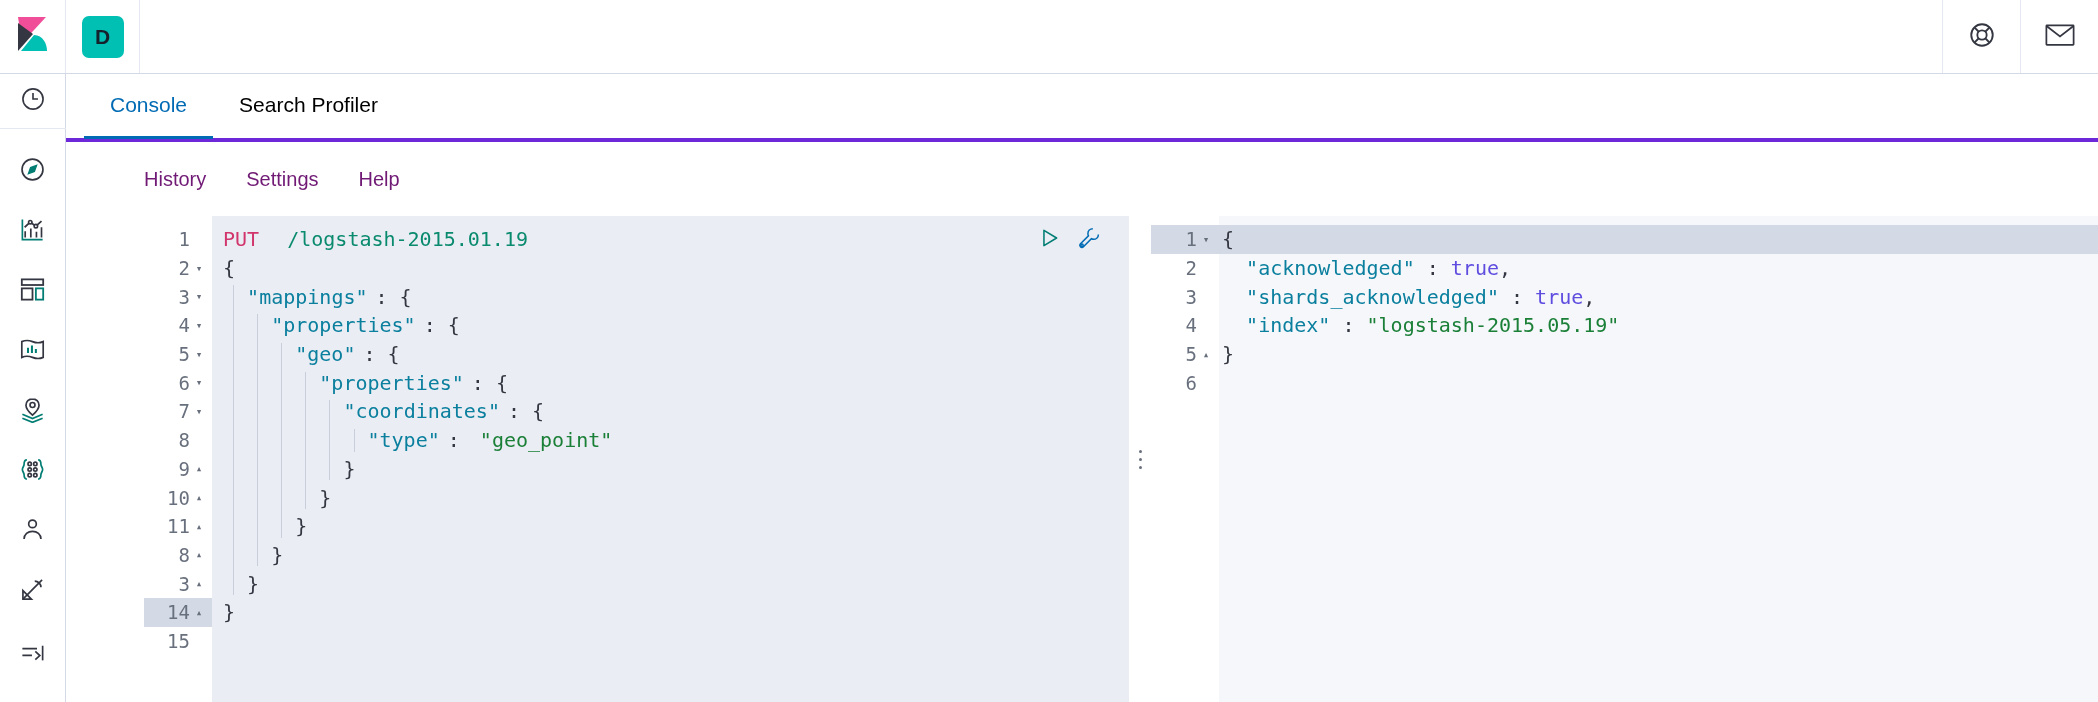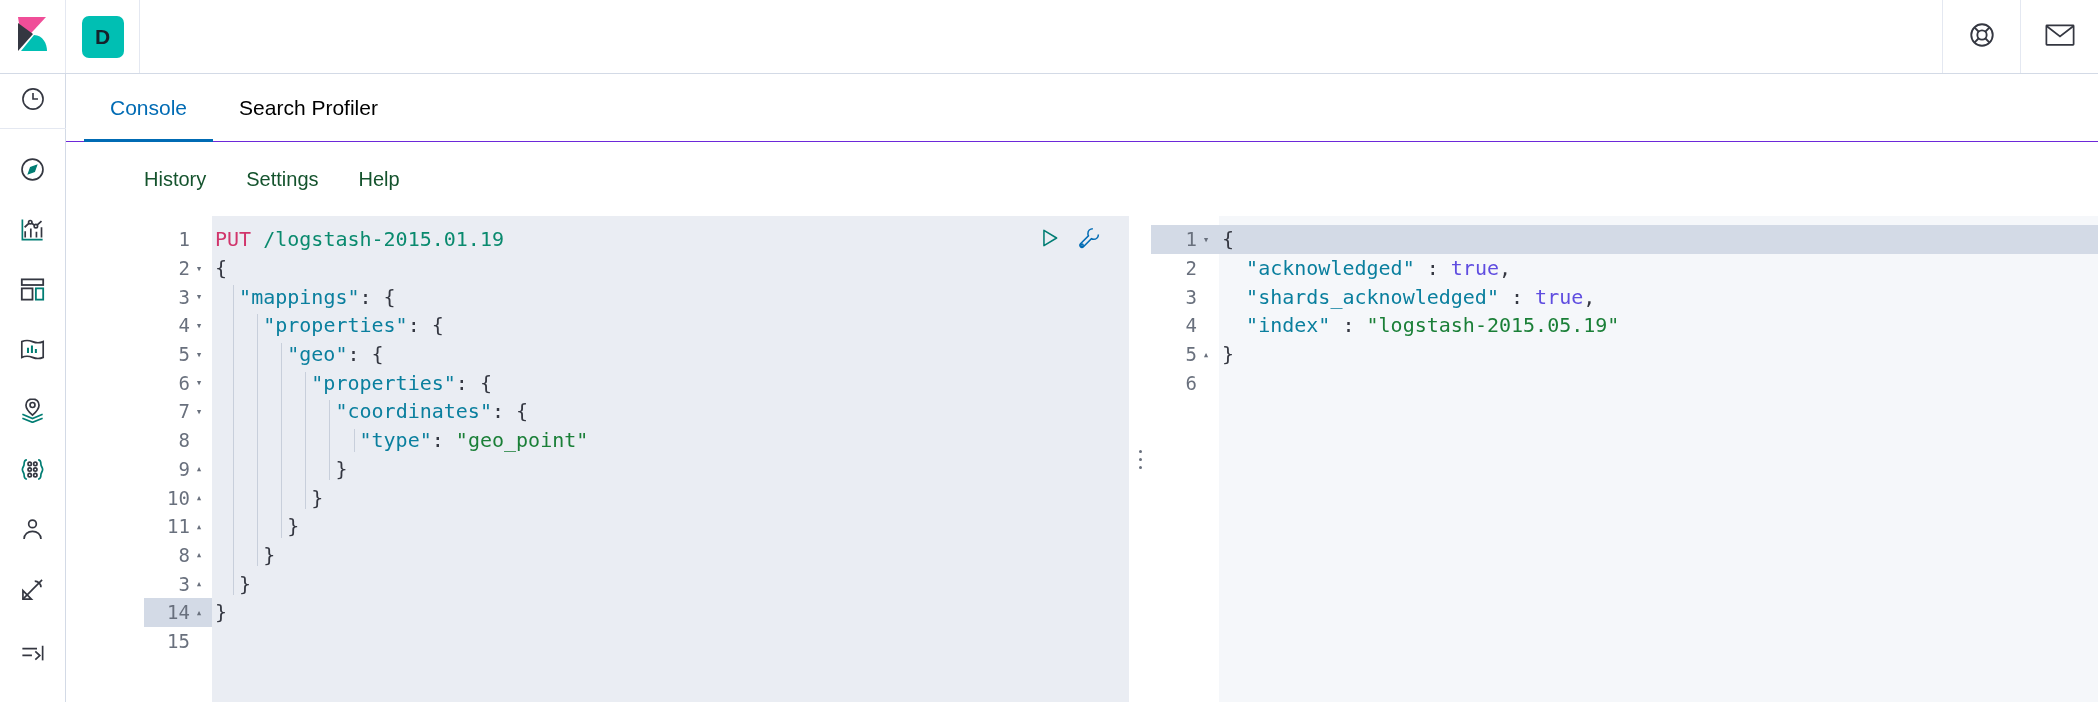--- a/index.html
+++ b/index.html
@@ -72,21 +72,21 @@
   .main {
     flex: 1; display: flex; flex-direction: column; min-width: 0;
     background: #ffffff;
   }
 
   
   .tabbar {
     height: 68px; min-height: 68px;
     display: flex; align-items: flex-end;
     padding-left: 18px;
-    border-bottom: 1px solid #6d28d9;
+    border-bottom: 4px solid #6d28d9;
     background: #ffffff;
   }
   .tab {
     height: 66px;
     padding: 0 26px;
     display: flex; align-items: center;
     font-size: 21px; color: #000000;
     cursor: pointer;
     border-bottom: 3px solid transparent;
     position: relative; top: 1px;
@@ -94,21 +94,21 @@
   .tab.active { color: #006bb4; border-bottom-color: #006bb4; font-weight: 400; }
 
   
   .consolebar {
     height: 74px; min-height: 74px;
     display: flex; align-items: center;
     padding-left: 78px;
     gap: 40px;
     background: #ffffff;
   }
-  .cm-item { font-size: 20px; color: #14532d; cursor: pointer; }
+  .cm-item { font-size: 20px; color: #701a75; cursor: pointer; }
 
   
   .editors {
     flex: 1; display: flex; min-height: 0;
     padding-left: 78px;
     background: #ffffff;
     position: relative;
   }
   .pane {
     display: flex; min-height: 0; position: relative;
@@ -154,21 +154,21 @@
     font-size: 20px;
     white-space: pre;
     color: #343741;
     padding-left: 3px;
     position: relative;
   }
   .cline.active { background: #d3dae6; }
 
   
   .pane-request .code { background: #eaedf3; }
-  .pane-request .code .cline.filled { background: #eaedf3; }
+  .pane-request .code .cline.filled { background: #eaedf3; gap: 8px; }
   .pane-response .code { background: #f5f7fa; }
   .pane-response .cline.active { background: #d3dae6; }
 
   
   .t-method { color: #d1356b; }
   .t-url    { color: #0a8a6e; }
   .t-key    { color: #0a7f9e; }
   .t-string { color: #1a7f37; }
   .t-bool   { color: #5f4de0; }
   .t-punc   { color: #343741; }

